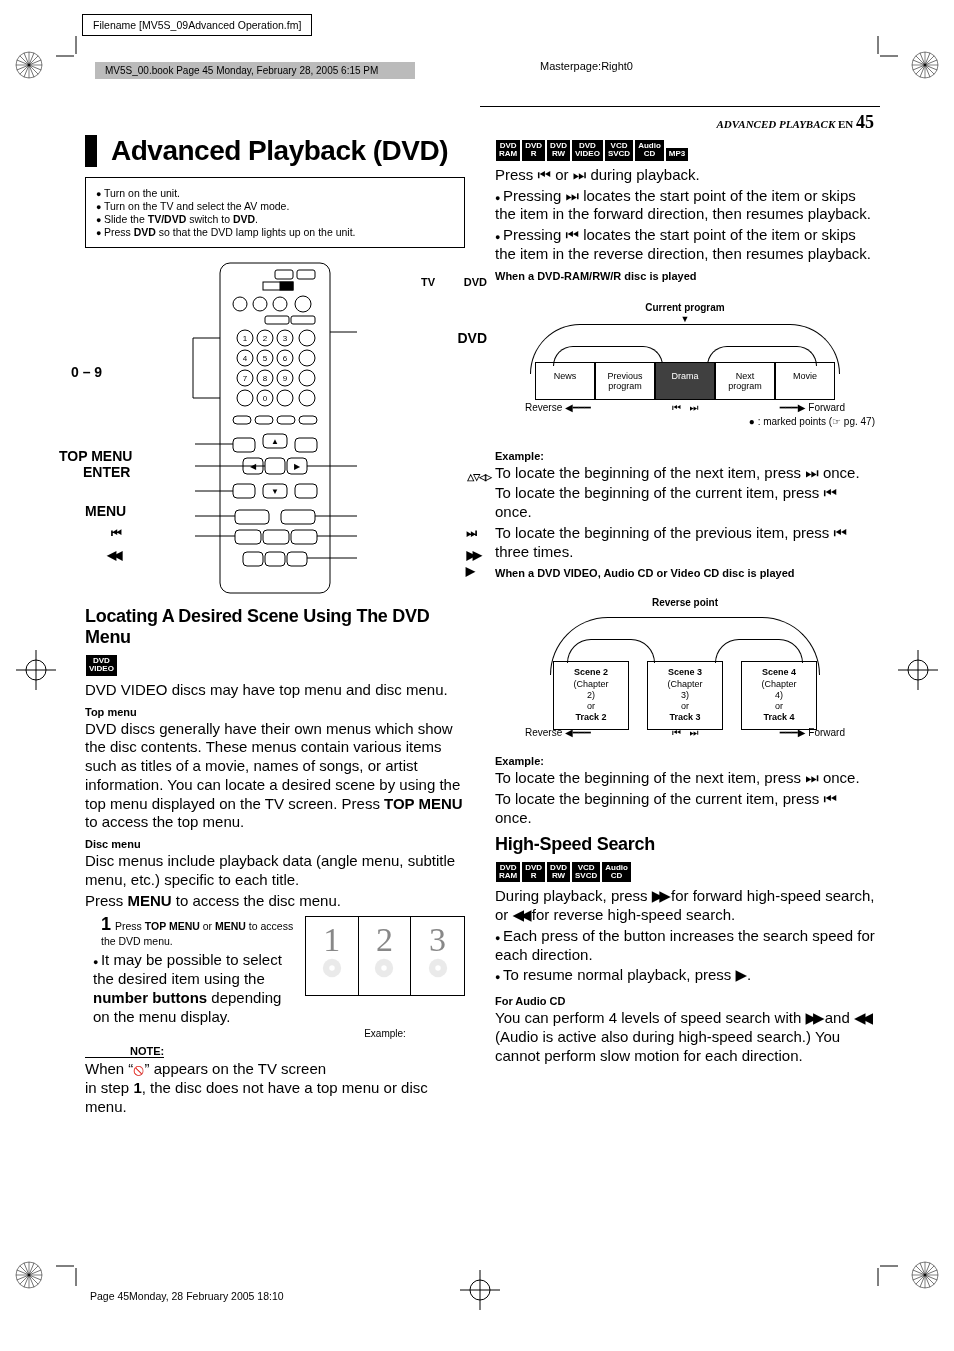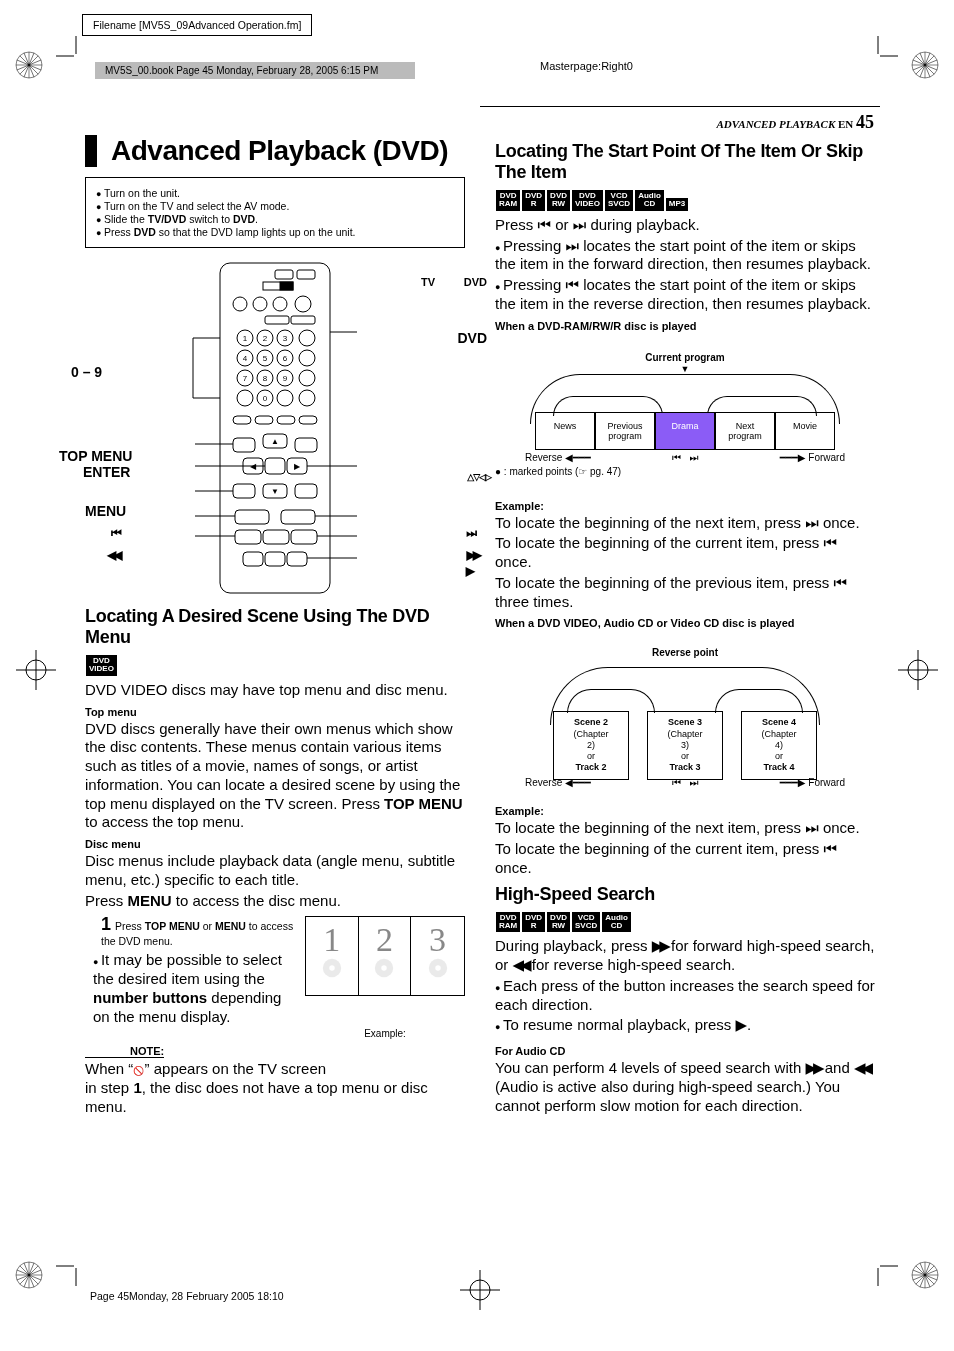--- a/index.html
+++ b/index.html
@@ -66,30 +66,30 @@
   .example-box .cell { position: absolute; border-right:1px solid #000; width: 33.3%; height: 100%; text-align:center; font-family: serif; font-size: 34px; color:#888; padding-top:4px; }
   .example-box .cell:nth-child(1){left:0}
   .example-box .cell:nth-child(2){left:33.3%}
   .example-box .cell:nth-child(3){left:66.6%; border-right:none;}
   .example-box .cell svg { width:22px; height:22px; display:block; margin: -2px auto 0; opacity:.4;}
   .example-cap { font-size:10px; clear:both; text-align:center; width:160px; float:right;}
 
   .diagram { position: relative; height: 160px; font-size: 9px; }
   .diagram .box-row { position: absolute; top: 78px; left: 50%; transform: translateX(-50%); display: flex; }
   .diagram .box { border: 1px solid #000; padding: 8px 4px; text-align: center; min-width: 60px; font-size: 9px; }
-  .diagram .box.cur { background: #8b5cf6; color:#fff;text-align:center; }
+  .diagram .box.cur { background: #404040; color:#fff;text-align:center; }
   .diagram .arc-outer { position:absolute; top: 40px; left:50%; transform:translateX(-50%); width: 310px; height: 50px; border: 1px solid #000; border-bottom: none; border-radius: 160px 160px 0 0; }
   .diagram .arc-l { position:absolute; top: 62px; left:58px; width: 110px; height: 20px; border: 1px solid #000; border-bottom: none; border-radius: 60px 60px 0 0; }
   .diagram .arc-r { position:absolute; top: 62px; right:58px; width: 110px; height: 20px; border: 1px solid #000; border-bottom: none; border-radius: 60px 60px 0 0; }
   .diagram .lbl-top { position:absolute; top: 18px; width:100%; text-align:center; font-weight:bold; font-size:10px;}
   .diagram .arrow-down { position:absolute; top:30px; left:50%; transform:translateX(-50%);}
   .diagram .nav-row { position:absolute; top: 118px; width:100%; text-align:center; font-size:10px;}
   .diagram .nav-row .rev{float:left; margin-left:30px;}
   .diagram .nav-row .fwd{float:right; margin-right:30px;}
-  .diagram .marked { position:absolute; top: 132px; width:100%; text-align:left; font-size:10px;}
+  .diagram .marked { position:absolute; top: 132px; width:100%; text-align:right; font-size:10px;}
 
   .diagram2 { position: relative; height: 168px; font-size: 9px; }
   .diagram2 .box-row2 { position: absolute; top: 80px; left: 50%; transform: translateX(-50%); display: flex; gap:18px; }
   .diagram2 .box2 { border: 1px solid #000; padding: 5px 16px; text-align: center; width: 76px; font-size: 9px; line-height:1.25;}
   .diagram2 .arc-outer2 { position:absolute; top: 36px; left:50%; transform:translateX(-50%); width: 270px; height: 58px; border: 1px solid #000; border-bottom: none; border-radius: 140px 140px 0 0; }
   .diagram2 .arc-l2 { position:absolute; top: 58px; left:72px; width: 88px; height: 24px; border: 1px solid #000; border-bottom: none; border-radius: 50px 50px 0 0; }
   .diagram2 .arc-r2 { position:absolute; top: 58px; right:72px; width: 88px; height: 24px; border: 1px solid #000; border-bottom: none; border-radius: 50px 50px 0 0; }
   .diagram2 .lbl-top2 { position:absolute; top: 16px; width:100%; text-align:center; font-weight:bold; font-size:10px;}
   .diagram2 .nav-row2 { position:absolute; top: 146px; width:100%; text-align:center; font-size:10px;}
   .diagram2 .nav-row2 .rev{float:left; margin-left:30px;}
@@ -398,21 +398,20 @@
 
     <div class="step"><span class="n">1</span>Press <b>TOP MENU</b> or <b>MENU</b> to access the DVD menu.</div>
     <p class="dot" style="margin-left:8px; width:200px;">It may be possible to select the desired item using the <b>number buttons</b> depending on the menu display.</p>
     <div class="example-cap">Example:</div>
     <div style="clear:both"></div>
     <div class="note-h">NOTE:</div>
     <p>When “<span class="ico-no"></span>” appears on the TV screen<br>in step <b>1</b>, the disc does not have a top menu or disc menu.</p>
   </div>
 
   <div class="col">
-    <h2 class="sect">Locating The Start Point Of The Item Or Skip The Item</h2>
     <div class="format-row" id="badges2"><span class="badge"><span class="l1">DVD</span><span class="l2">RAM</span></span><span class="badge"><span class="l1">DVD</span><span class="l2">R</span></span><span class="badge"><span class="l1">DVD</span><span class="l2">RW</span></span><span class="badge"><span class="l1">DVD</span><span class="l2">VIDEO</span></span><span class="badge"><span class="l1">VCD</span><span class="l2">SVCD</span></span><span class="badge"><span class="l1">Audio</span><span class="l2">CD</span></span><span class="badge"><span class="l1">MP3</span></span></div>
     <p>Press <span class="ico-skip-prev"></span> or <span class="ico-skip-next"></span> during playback.</p>
     <p class="dot">Pressing <span class="ico-skip-next"></span> locates the start point of the item or skips the item in the forward direction, then resumes playback.</p>
     <p class="dot">Pressing <span class="ico-skip-prev"></span> locates the start point of the item or skips the item in the reverse direction, then resumes playback.</p>
     <h3 class="sub">When a DVD-RAM/RW/R disc is played</h3>
 
     <div class="diagram">
       <div class="lbl-top">Current program</div>
       <div class="arrow-down">▼</div>
       <div class="arc-outer"></div>

